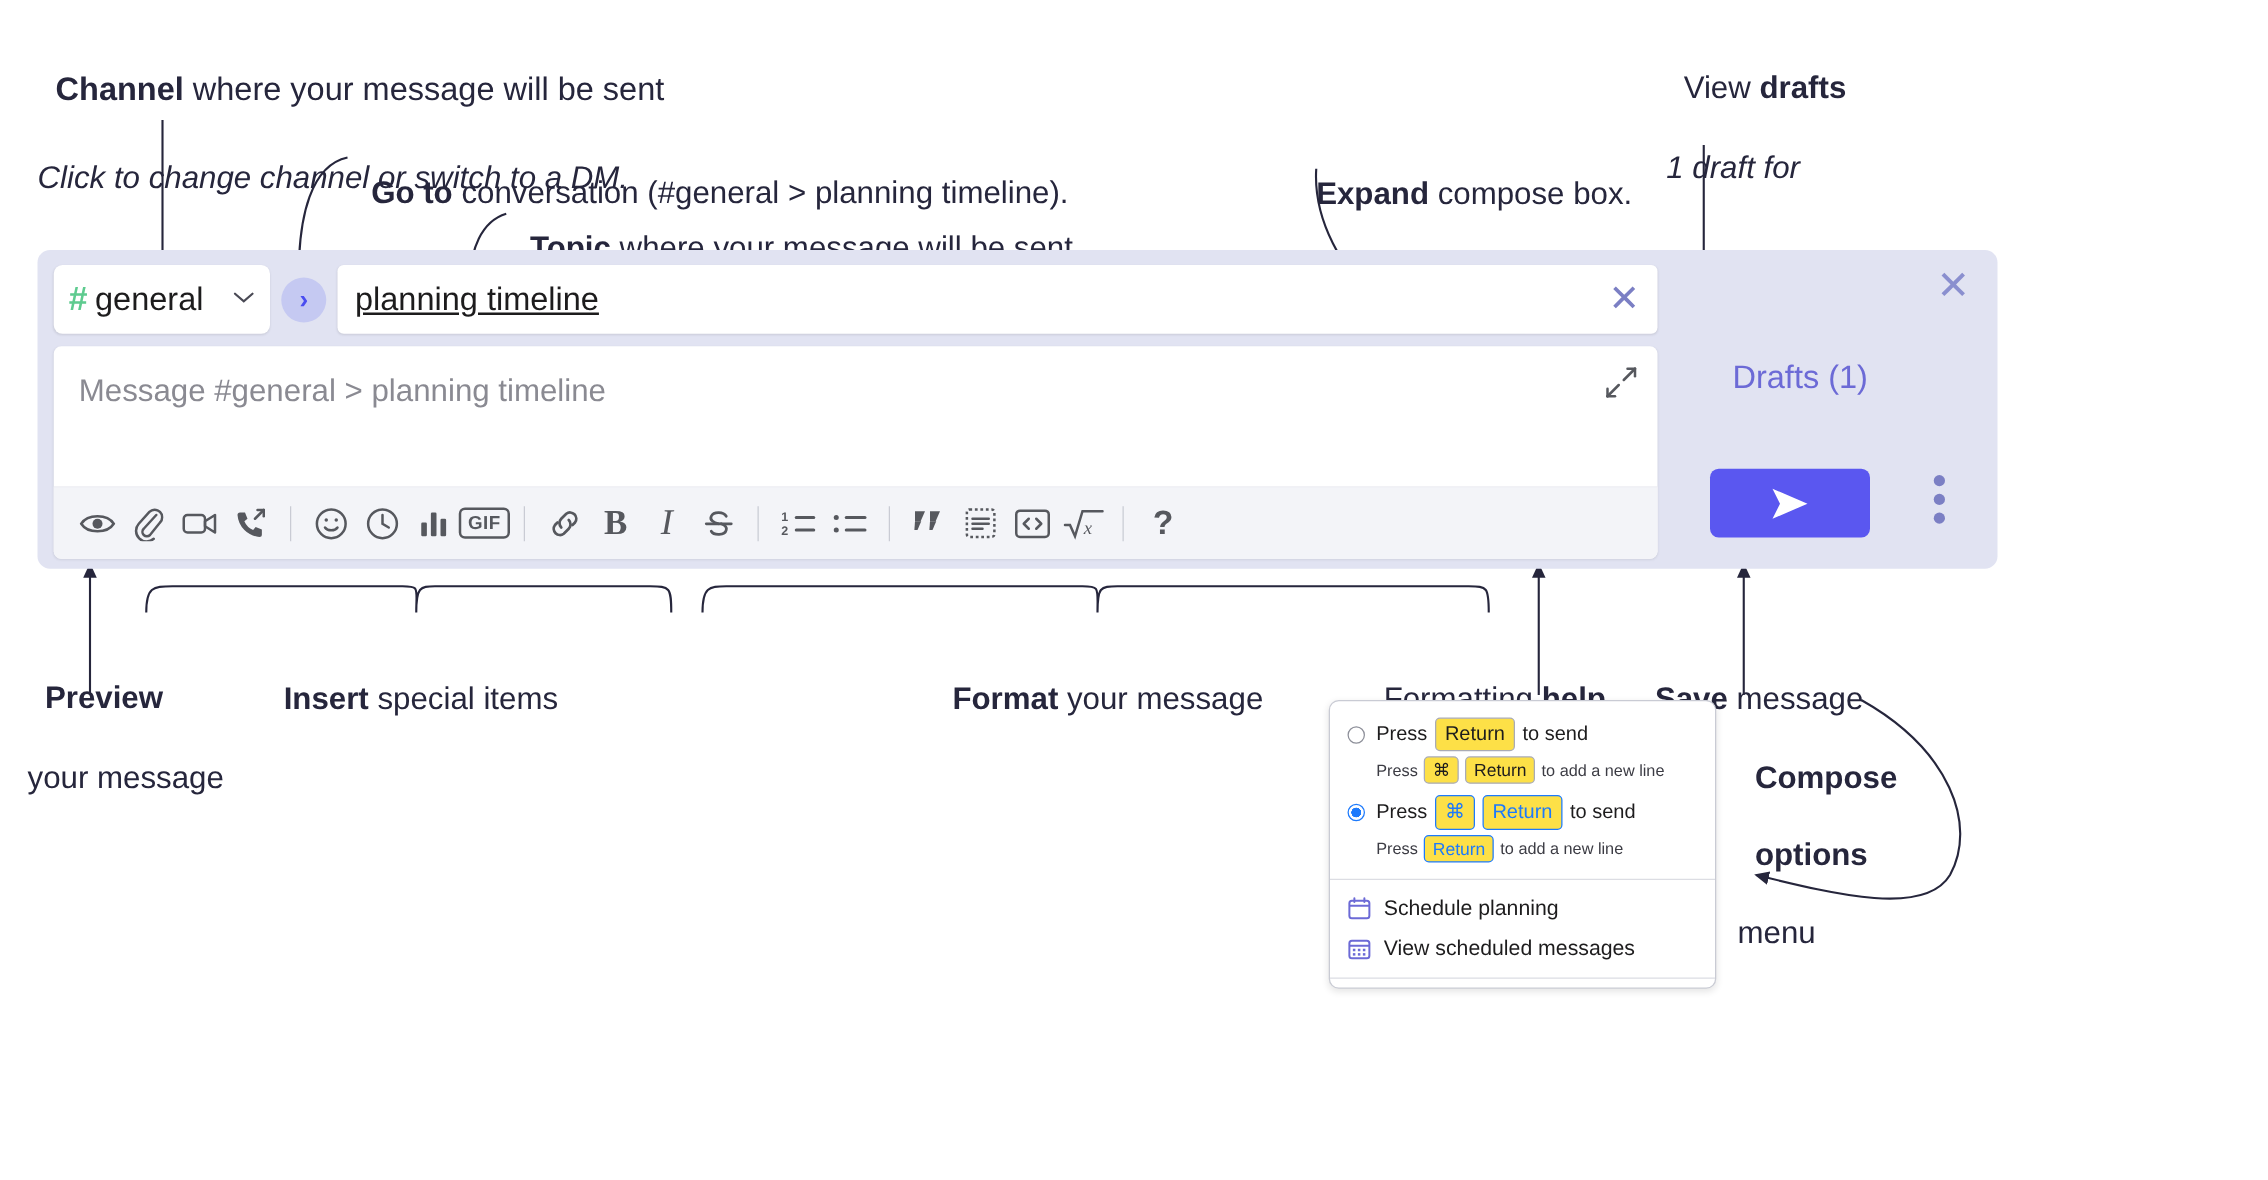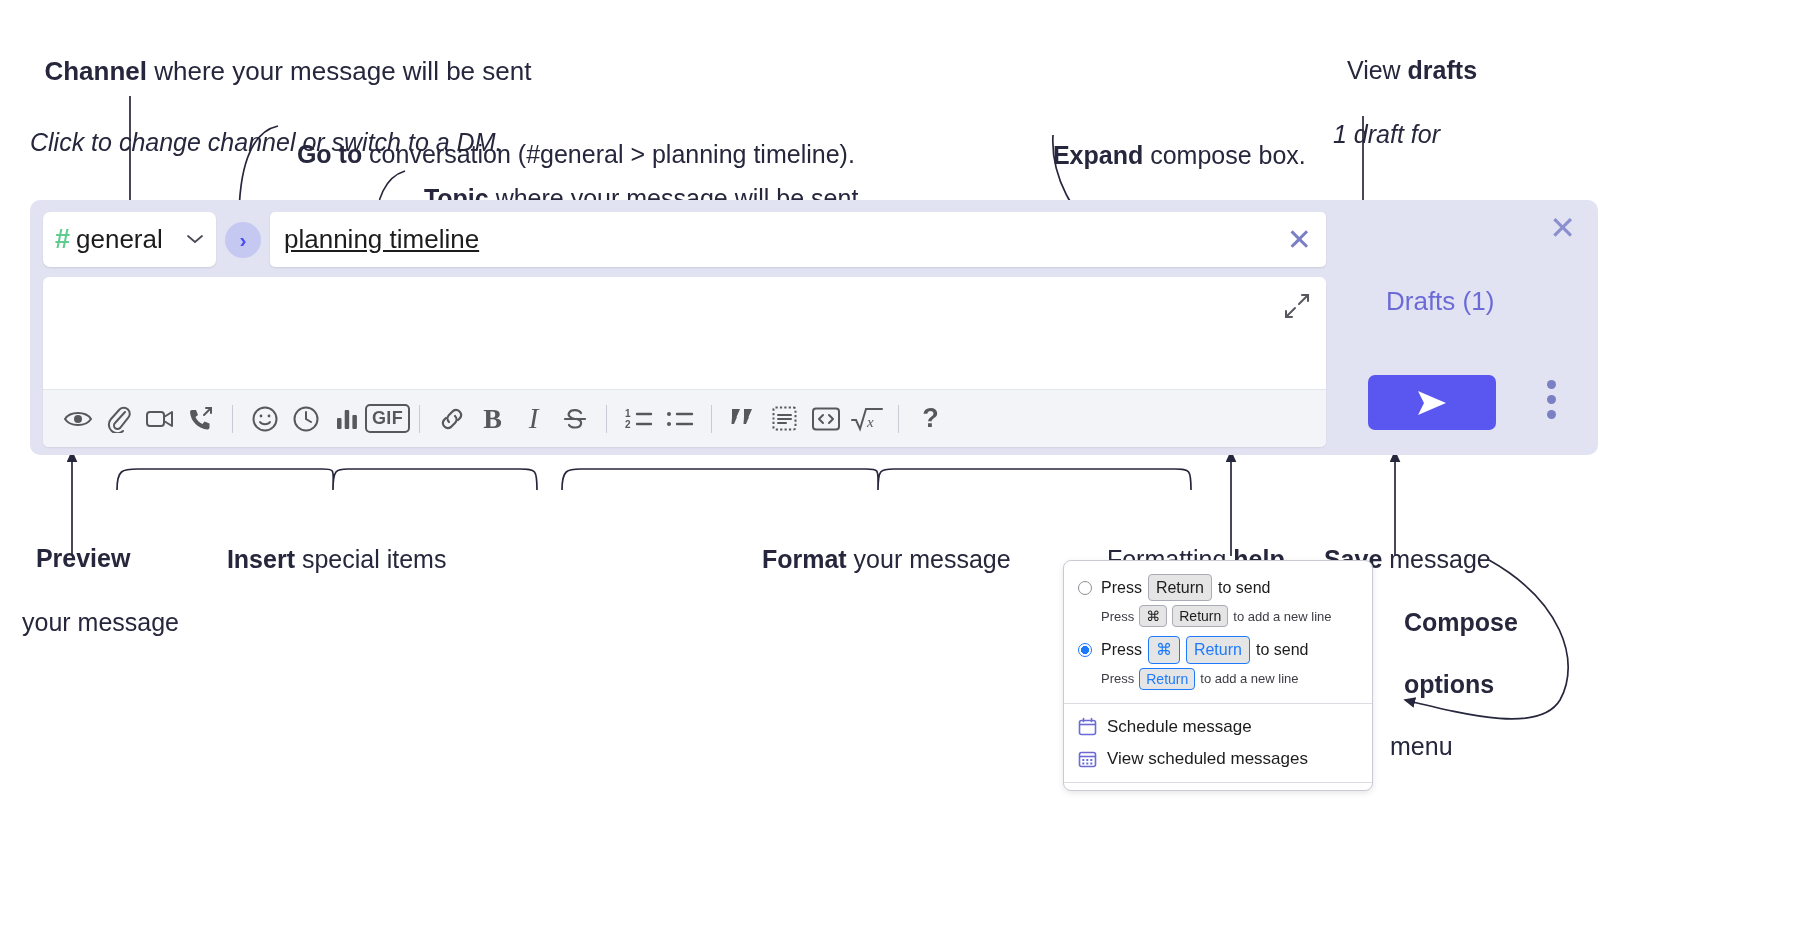--- a/index.html
+++ b/index.html
@@ -66,21 +66,21 @@
   .expand-ico{ position:absolute; right:16px; top:16px; width:26px; height:26px; }
 
   .toolbar{
     position:absolute; left:0; right:0; bottom:0; height:58px;
     background:#f3f4f8; border-top:1px solid #e6e7ee; border-radius:0 0 6px 6px;
     display:flex; align-items:center; padding:0 14px; gap:0;
   }
   .tb-ico{ width:41px; height:41px; display:flex; align-items:center; justify-content:center;
            color:#56585e; flex:none; }
   .tb-sep{ width:1px; height:28px; background:#c9cbd4; margin:0 11px; flex:none; }
-  .gif-box{ border:2.3px solid #56585e; border-radius:5px; font-size:18px; font-weight:700;
+  .gif-box{ border:2.3px solid #56585e; border-radius:5px; font-size:15px; font-weight:700;
             padding:2px 5px; letter-spacing:.4px; }
   .b-glyph{ font-size:28px; font-weight:700; font-family:"Liberation Serif", serif;}
   .i-glyph{ font-size:29px; font-style:italic; font-family:"Liberation Serif", serif;}
   .q-glyph{ font-size:30px; font-weight:700; }
   .help-glyph{ font-size:27px; font-weight:700; }
 
   .right-col{ position:absolute; right:0; top:0; width:272px; height:100%; }
   .panel-close{ position:absolute; right:22px; top:12px; color:#8a8fcf; font-size:32px; line-height:1;}
   .drafts-link{ position:absolute; left:60px; top:86px; font-size:26px; color:#6c6ad6; }
   .send-btn{
@@ -97,21 +97,21 @@
     box-shadow:0 2px 6px rgba(0,0,0,.10); padding:10px 0 0 0;
   }
   .mrow{ display:flex; align-items:center; padding:3px 14px; gap:9px; }
   .mrow .radio{ width:14px; height:14px; border:1.6px solid #8d8f99; border-radius:50%; flex:none; }
   .mrow .radio.on{ border-color:#1d7afc; background:
      radial-gradient(circle, #1d7afc 0 45%, #fff 48% 100%); }
   .mtxt{ font-size:16px; color:#1d1c1d; display:flex; align-items:center; gap:6px; }
   .msub{ font-size:13px; color:#3c3c44; display:flex; align-items:center; gap:5px;
          padding:1px 14px 6px 37px; }
   .key{ border:1px solid #a9abb5; border-radius:4px; padding:0px 6px; font-size:14px;
-        line-height:1.45; color:#1d1c1d; background:#e5e5e5; display:inline-block; }
+        line-height:1.45; color:#1d1c1d; background:#fde047; display:inline-block; }
   .mtxt .key{ font-size:16px; padding:1px 7px; }
   .key.blue{ border-color:#1d7afc; color:#1d7afc; }
   .mdiv{ height:1px; background:#dcdde3; margin:7px 0; }
   .mitem{ display:flex; align-items:center; gap:10px; padding:6px 14px; font-size:17px; color:#1d1c1d;}
   .mi-ico{ width:19px; height:19px; flex:none; }
 </style>
 </head>
 <body>
 
 <div class="anno a-ch">
@@ -215,20 +215,21 @@
         <span>›</span>
       </div>
 
       <div class="topic-field">
         <span class="topic-val">planning timeline</span>
         <span class="topic-clear">✕</span>
       </div>
     </div>
 
     <div class="msgbox">
+      <div class="msg-ph">Message #general &gt; planning timeline</div>
 
       <span class="expand-ico">
         <svg width="26" height="26" viewBox="0 0 26 26" fill="none" stroke="#56585e" stroke-width="2" stroke-linecap="round" stroke-linejoin="round">
           <path d="M24 2 L15 11"></path>
             <path d="M24 2 L24 8"></path>
             <path d="M24 2 L18 2"></path>
           <path d="M2 24 L11 15"></path>
             <path d="M2 24 L2 18"></path>
             <path d="M2 24 L8 24"></path>
         </svg>
@@ -413,21 +414,21 @@
   <div class="mdiv"></div>
 
   <div class="mitem">
     <span class="mi-ico">
       <svg width="19" height="19" viewBox="0 0 19 19" fill="none" stroke="#6c6ad6" stroke-width="1.6">
           <rect x="1.5" y="3.5" width="16" height="14" rx="2"></rect>
           <path d="M1.5 7.5 L17.5 7.5"></path>
           <path d="M5.5 1.5 L5.5 4.5 M13.5 1.5 L13.5 4.5" stroke-linecap="round"></path>
         </svg>
     </span>
-    <span>Schedule message</span>
+    <span>Schedule planning</span>
   </div>
 
   <div class="mitem">
     <span class="mi-ico">
       <svg width="19" height="19" viewBox="0 0 19 19" fill="none" stroke="#6c6ad6" stroke-width="1.6">
           <rect x="1.5" y="3.5" width="16" height="14" rx="2"></rect>
           <path d="M1.5 7.5 L17.5 7.5"></path>
           <g fill="#6c6ad6" stroke="none">
             <rect x="4.3" y="10" width="2" height="2"></rect>
             <rect x="8.3" y="10" width="2" height="2"></rect>

